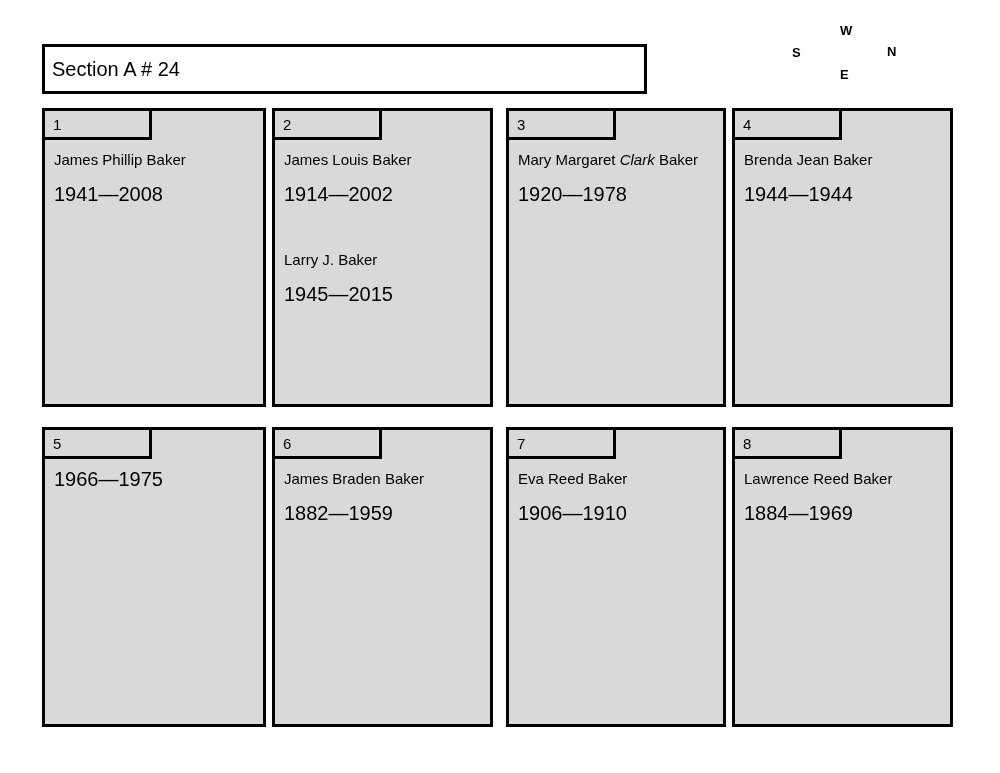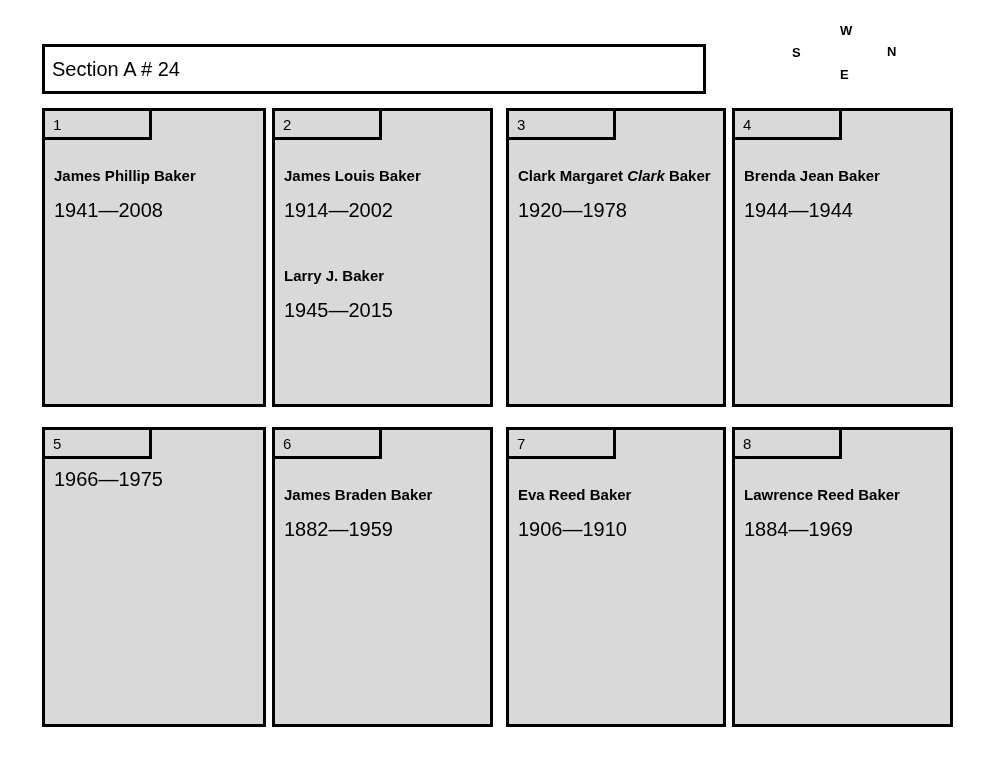--- a/index.html
+++ b/index.html
@@ -11,21 +11,21 @@
   .page {
     position: relative;
     width: 1000px;
     height: 773px;
     background: #ffffff;
     overflow: hidden;
   }
   .title-box {
     position: absolute;
     left: 42px; top: 44px;
-    width: 664px; height: 50px;
+    width: 605px; height: 50px;
     background: #ffffff;
     border: 3px solid #000000;
     display: flex;
     align-items: center;
     padding-left: 7px;
     font-size: 20px;
     font-weight: 400;
   }
   .compass { position: absolute; left: 770px; top: 10px; width: 180px; height: 90px; }
   .compass span {
@@ -68,25 +68,24 @@
   .plot-body {
     position: absolute;
     left: 0; top: 29px;
     right: 0; bottom: 0;
     padding: 10px 8px 0 9px;
     overflow: hidden;
   }
   .entry + .entry { margin-top: 46px; }
   .entry .name {
     font-size: 15px;
-    font-weight: 700;
+    font-weight: 400;
     line-height: 20px;
     margin-bottom: 14px;
     white-space: nowrap;
-    margin-top: 16px;
   }
   .entry .name .it { font-style: italic; text-align: center; }
   .entry .dates {
     font-size: 20px;
     font-weight: 400;
     line-height: 20px;
     white-space: nowrap;
   }
 </style>
 </head>
@@ -130,21 +129,21 @@
           <div class="dates">1945—2015</div>
         </div>
       </div>
     </div>
   <div class="plot plot-3">
       <div class="plot-tab">
         <span>3</span>
       </div>
       <div class="plot-body">
         <div class="entry">
-          <div class="name"><span>Clark Margaret </span><span class="it">Clark</span><span> Baker</span></div>
+          <div class="name"><span>Mary Margaret </span><span class="it">Clark</span><span> Baker</span></div>
           <div class="dates">1920—1978</div>
         </div>
       </div>
     </div>
   <div class="plot plot-4">
       <div class="plot-tab">
         <span>4</span>
       </div>
       <div class="plot-body">
         <div class="entry">

